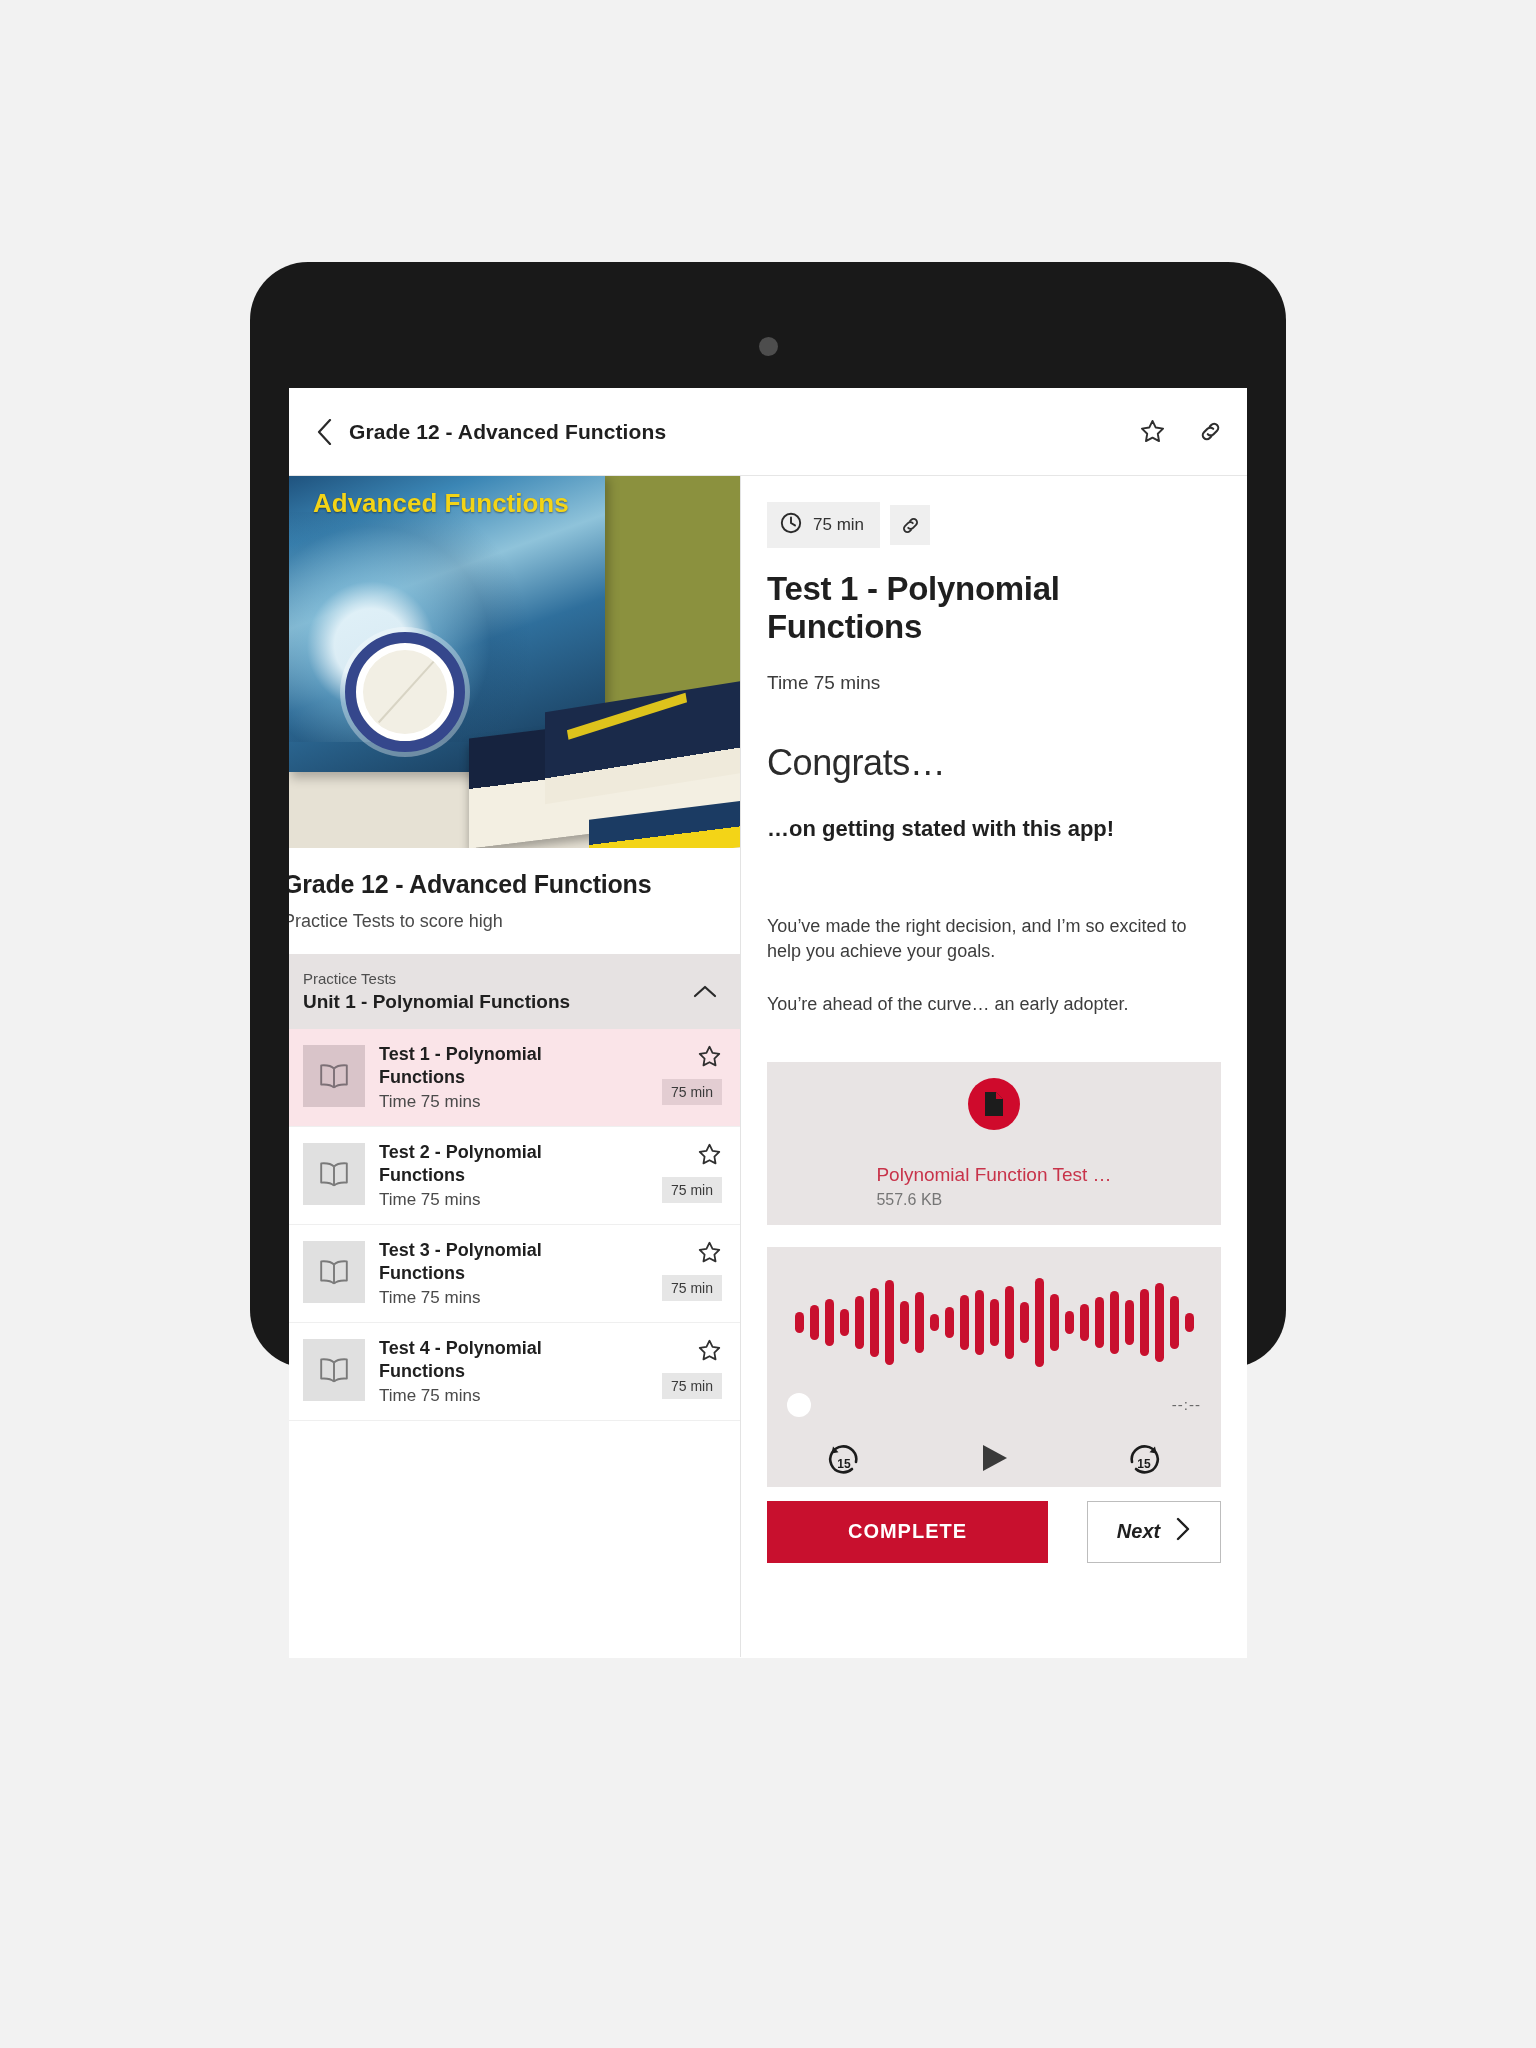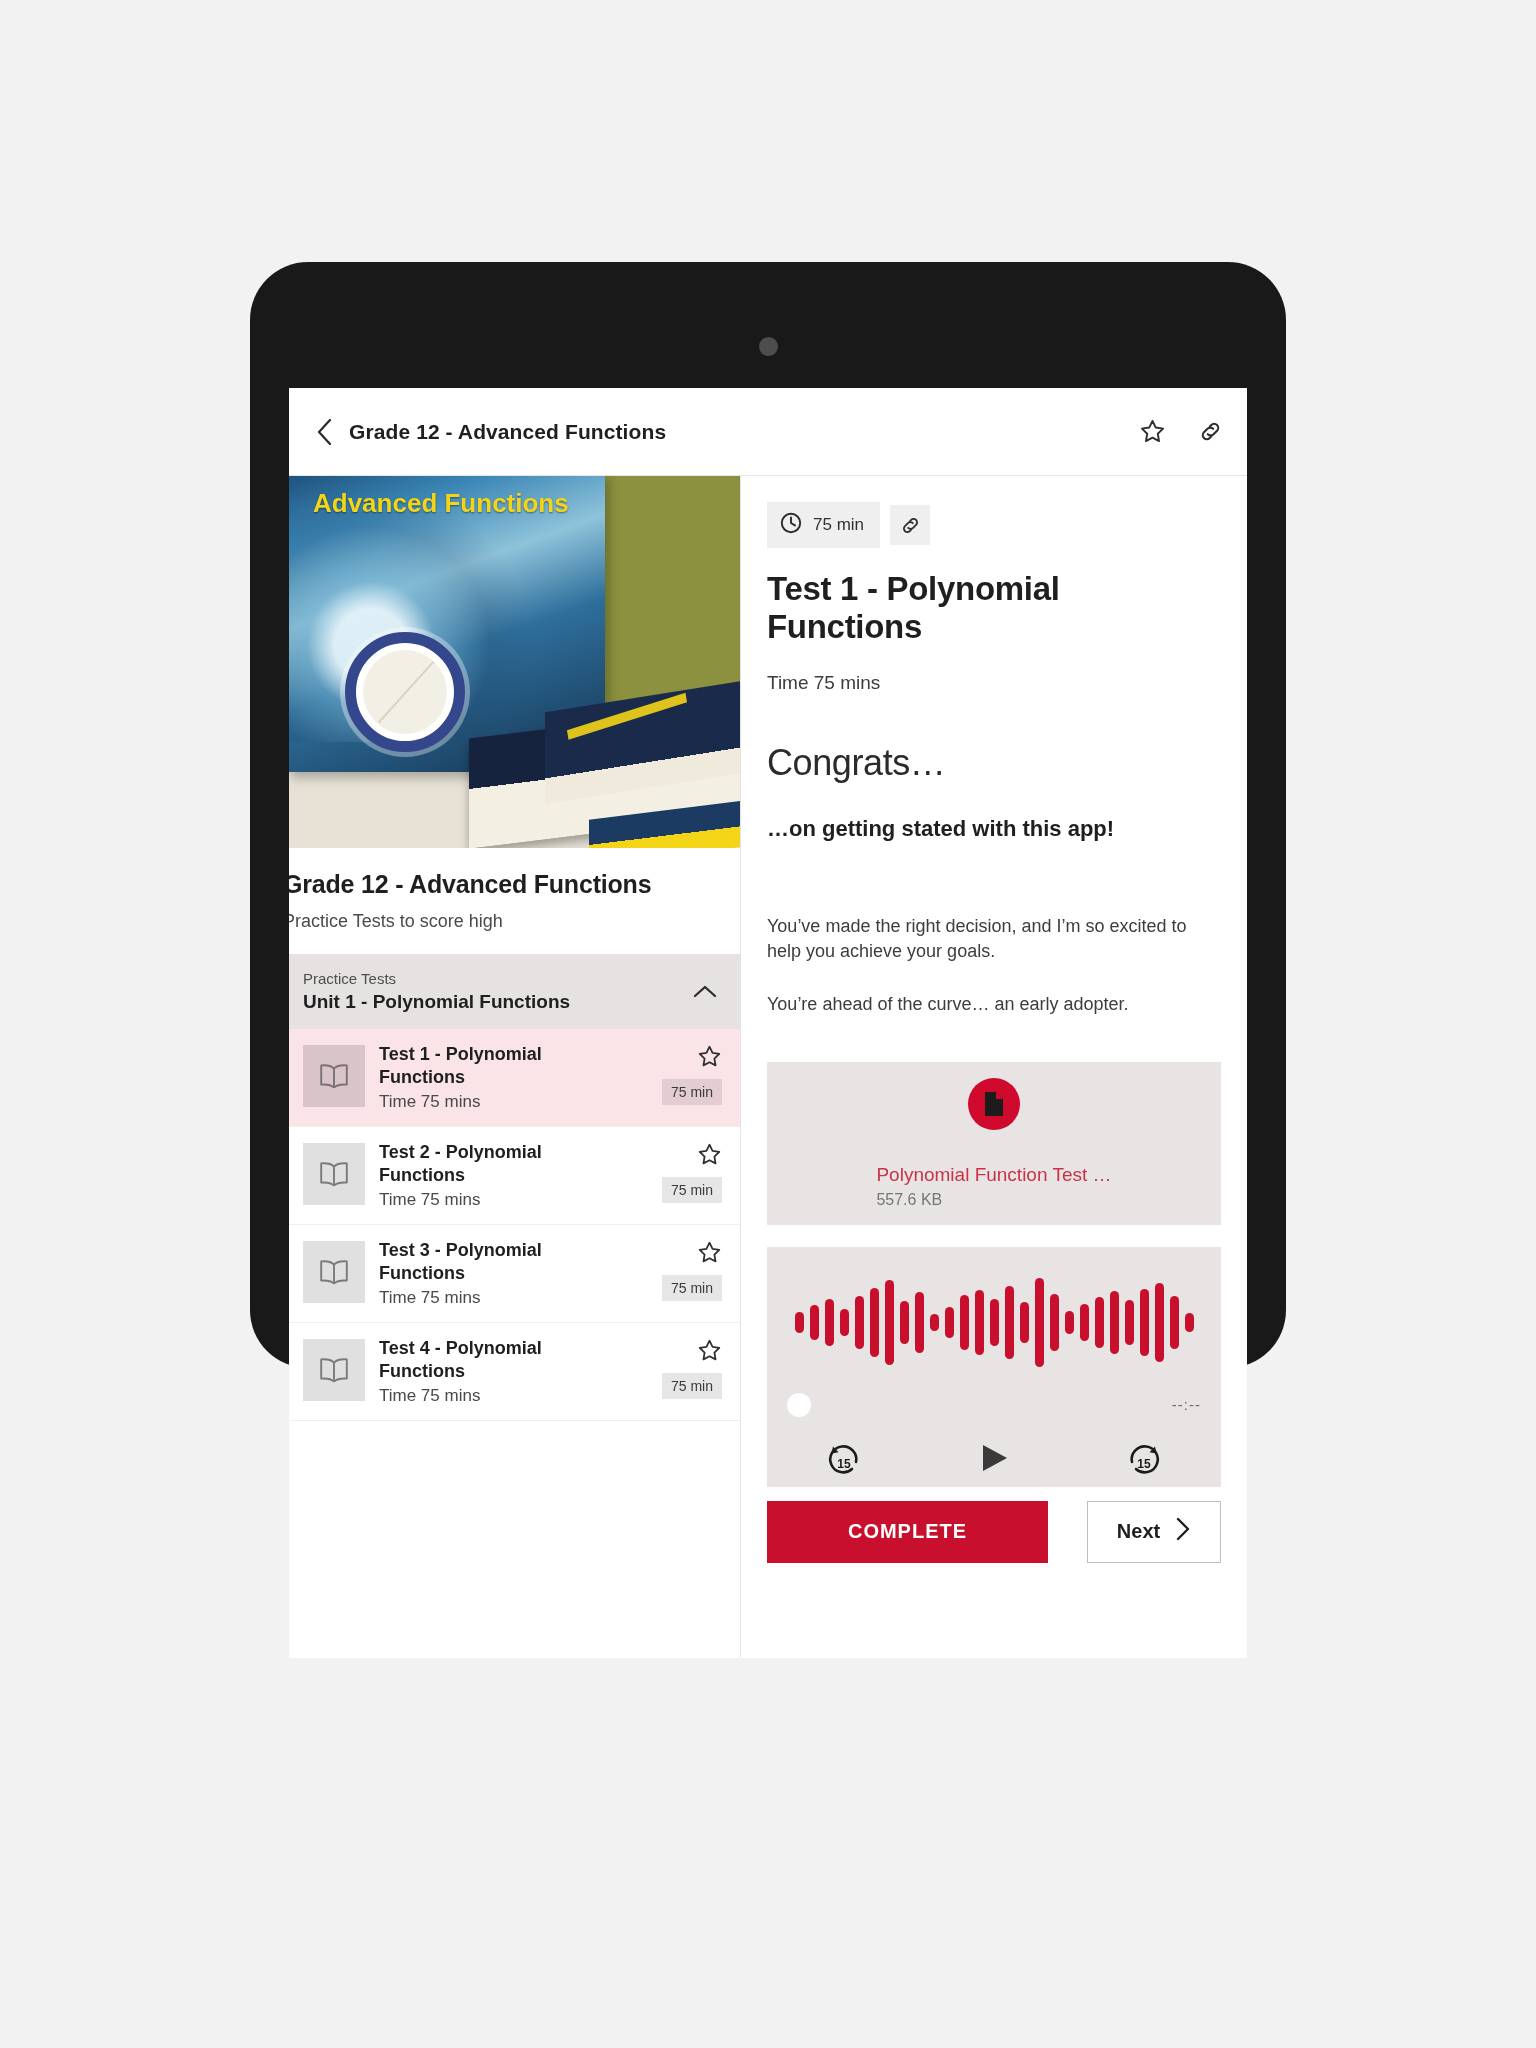--- a/index.html
+++ b/index.html
@@ -232,21 +232,21 @@
   .btn-complete {
     flex: 1 1 auto; background:#c8102e; color:#ffffff;
     font-size:20px; font-weight:700; letter-spacing:1px;
     height:62px; display:flex; align-items:center; justify-content:center;
     border:none;
   }
   .btn-next {
     width:134px; height:62px; background:#ffffff;
     border:1px solid #bdbdbd; display:flex; align-items:center;
     justify-content:center; gap:16px;
-    font-size:20px; font-weight:700; color:#1f1f1f;
+    font-size:20px; font-weight:700; color:#1f1f1f;font-style:italic;
   }
 </style>
 </head>
 <body>
 
 <div class="stage">
 
   <div class="tablet">
     <div class="camera"></div>
   </div>

